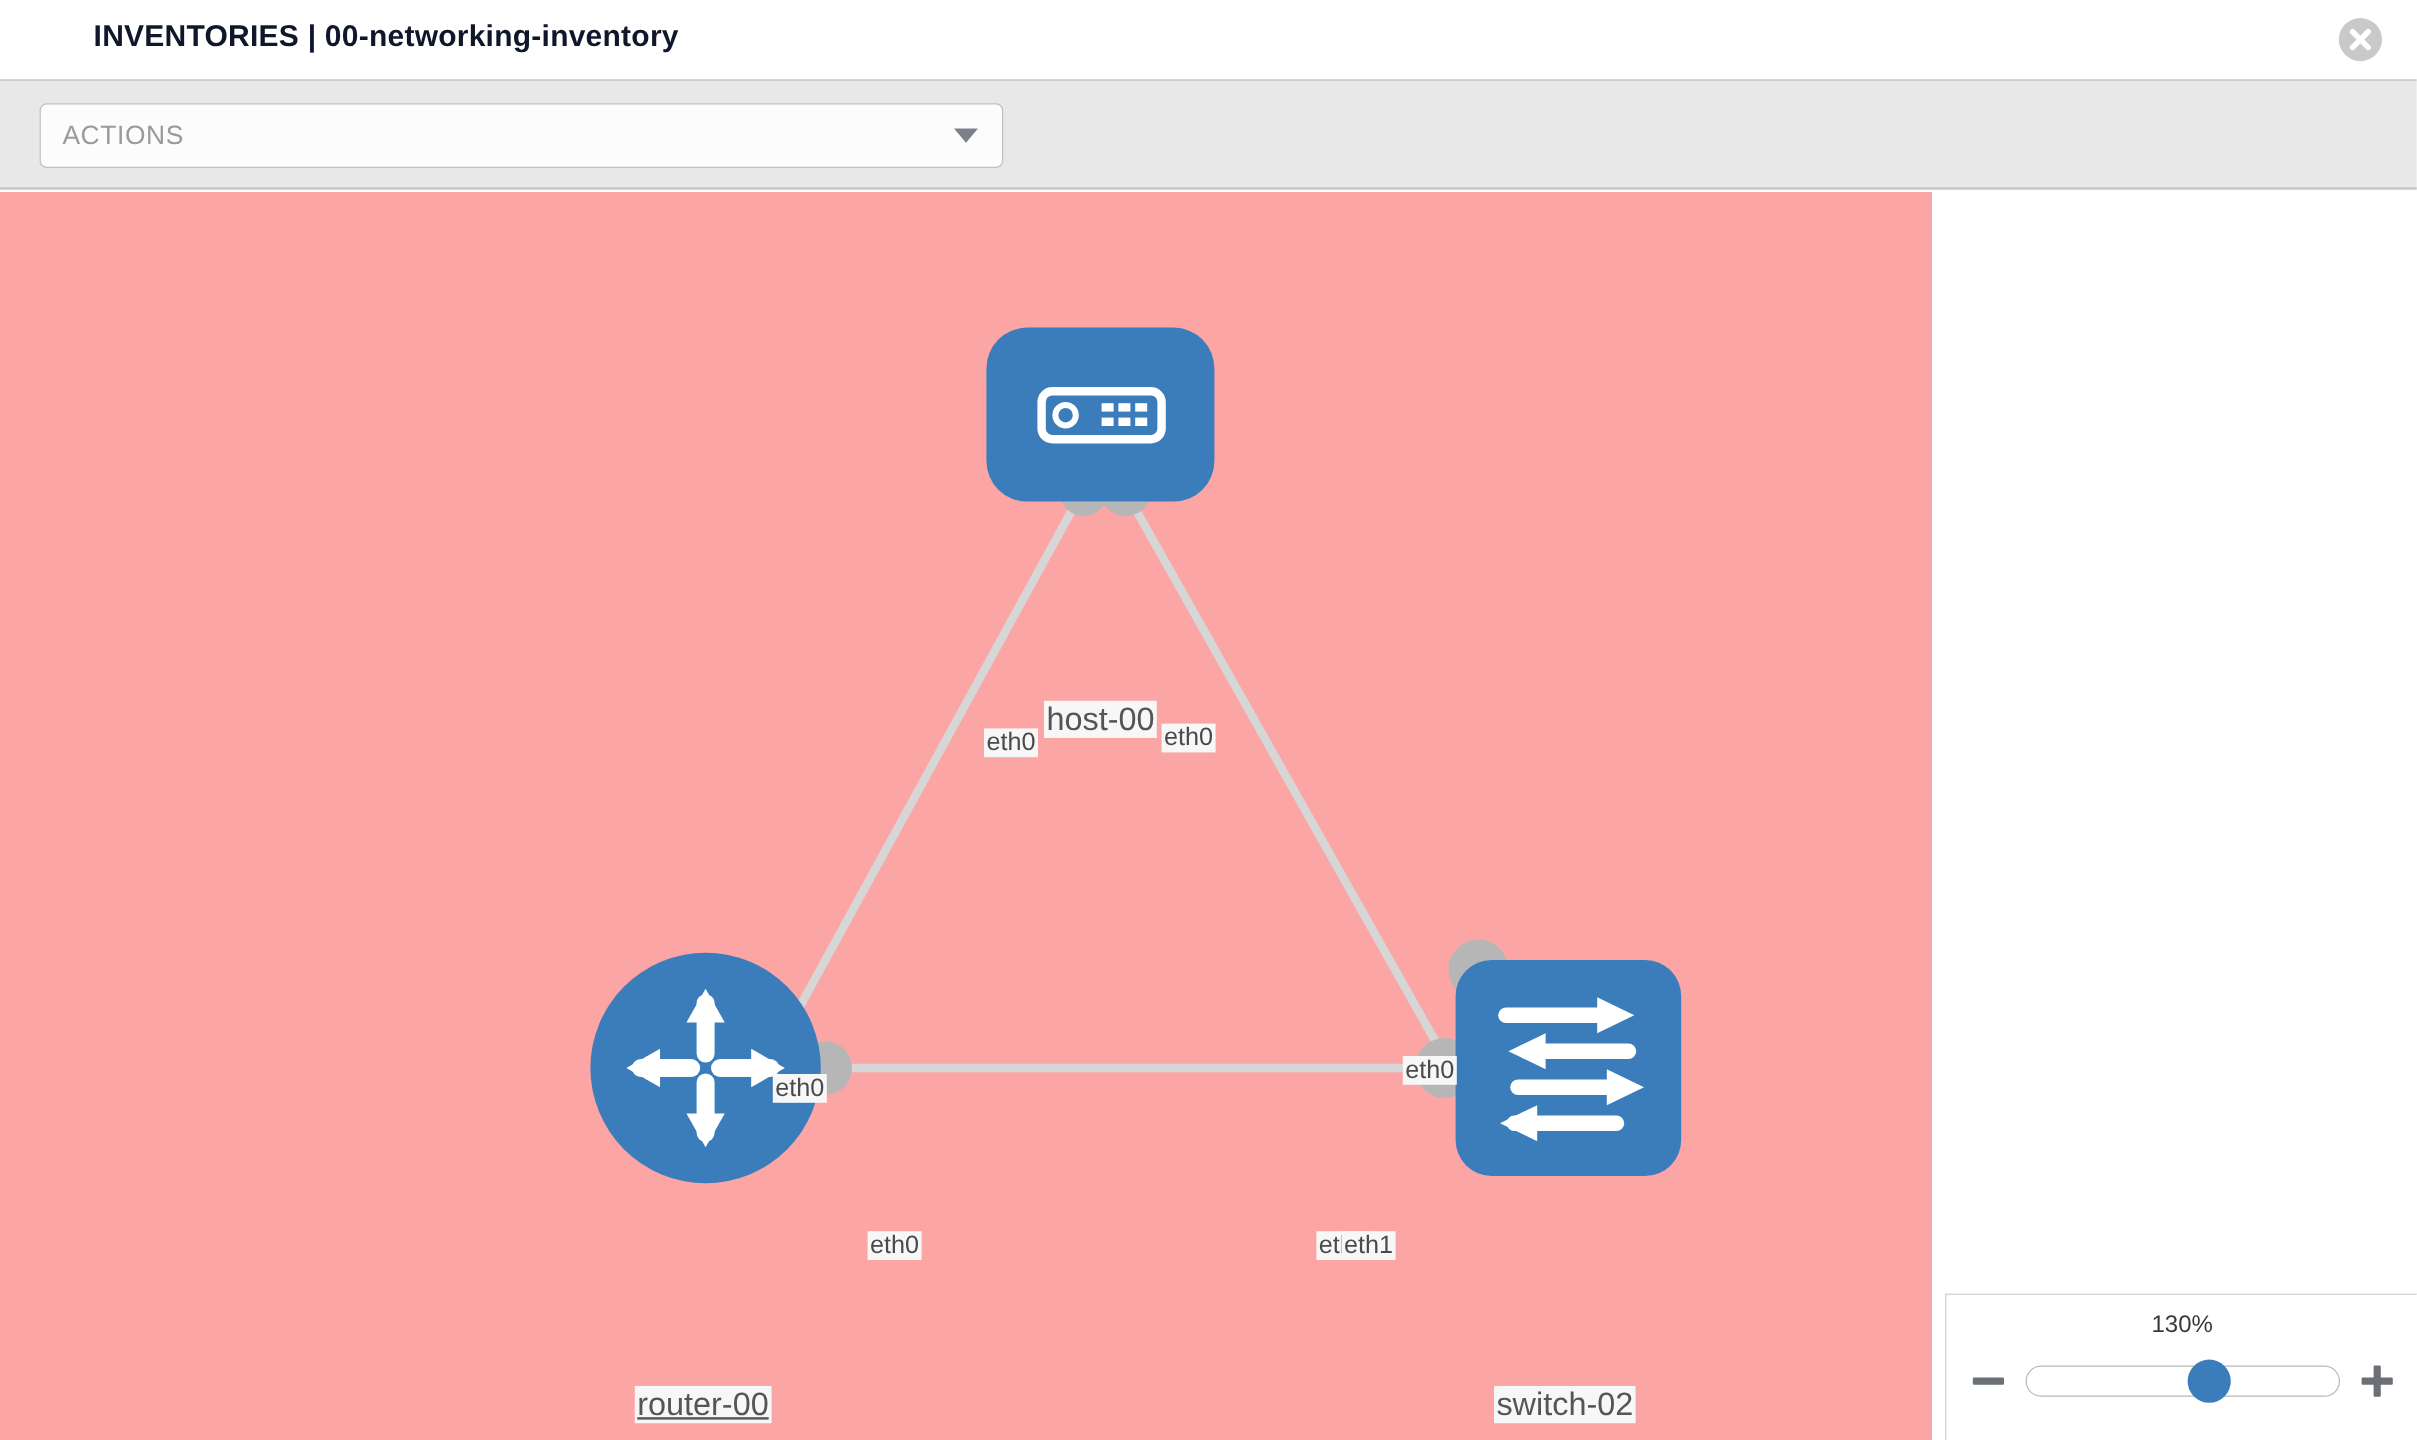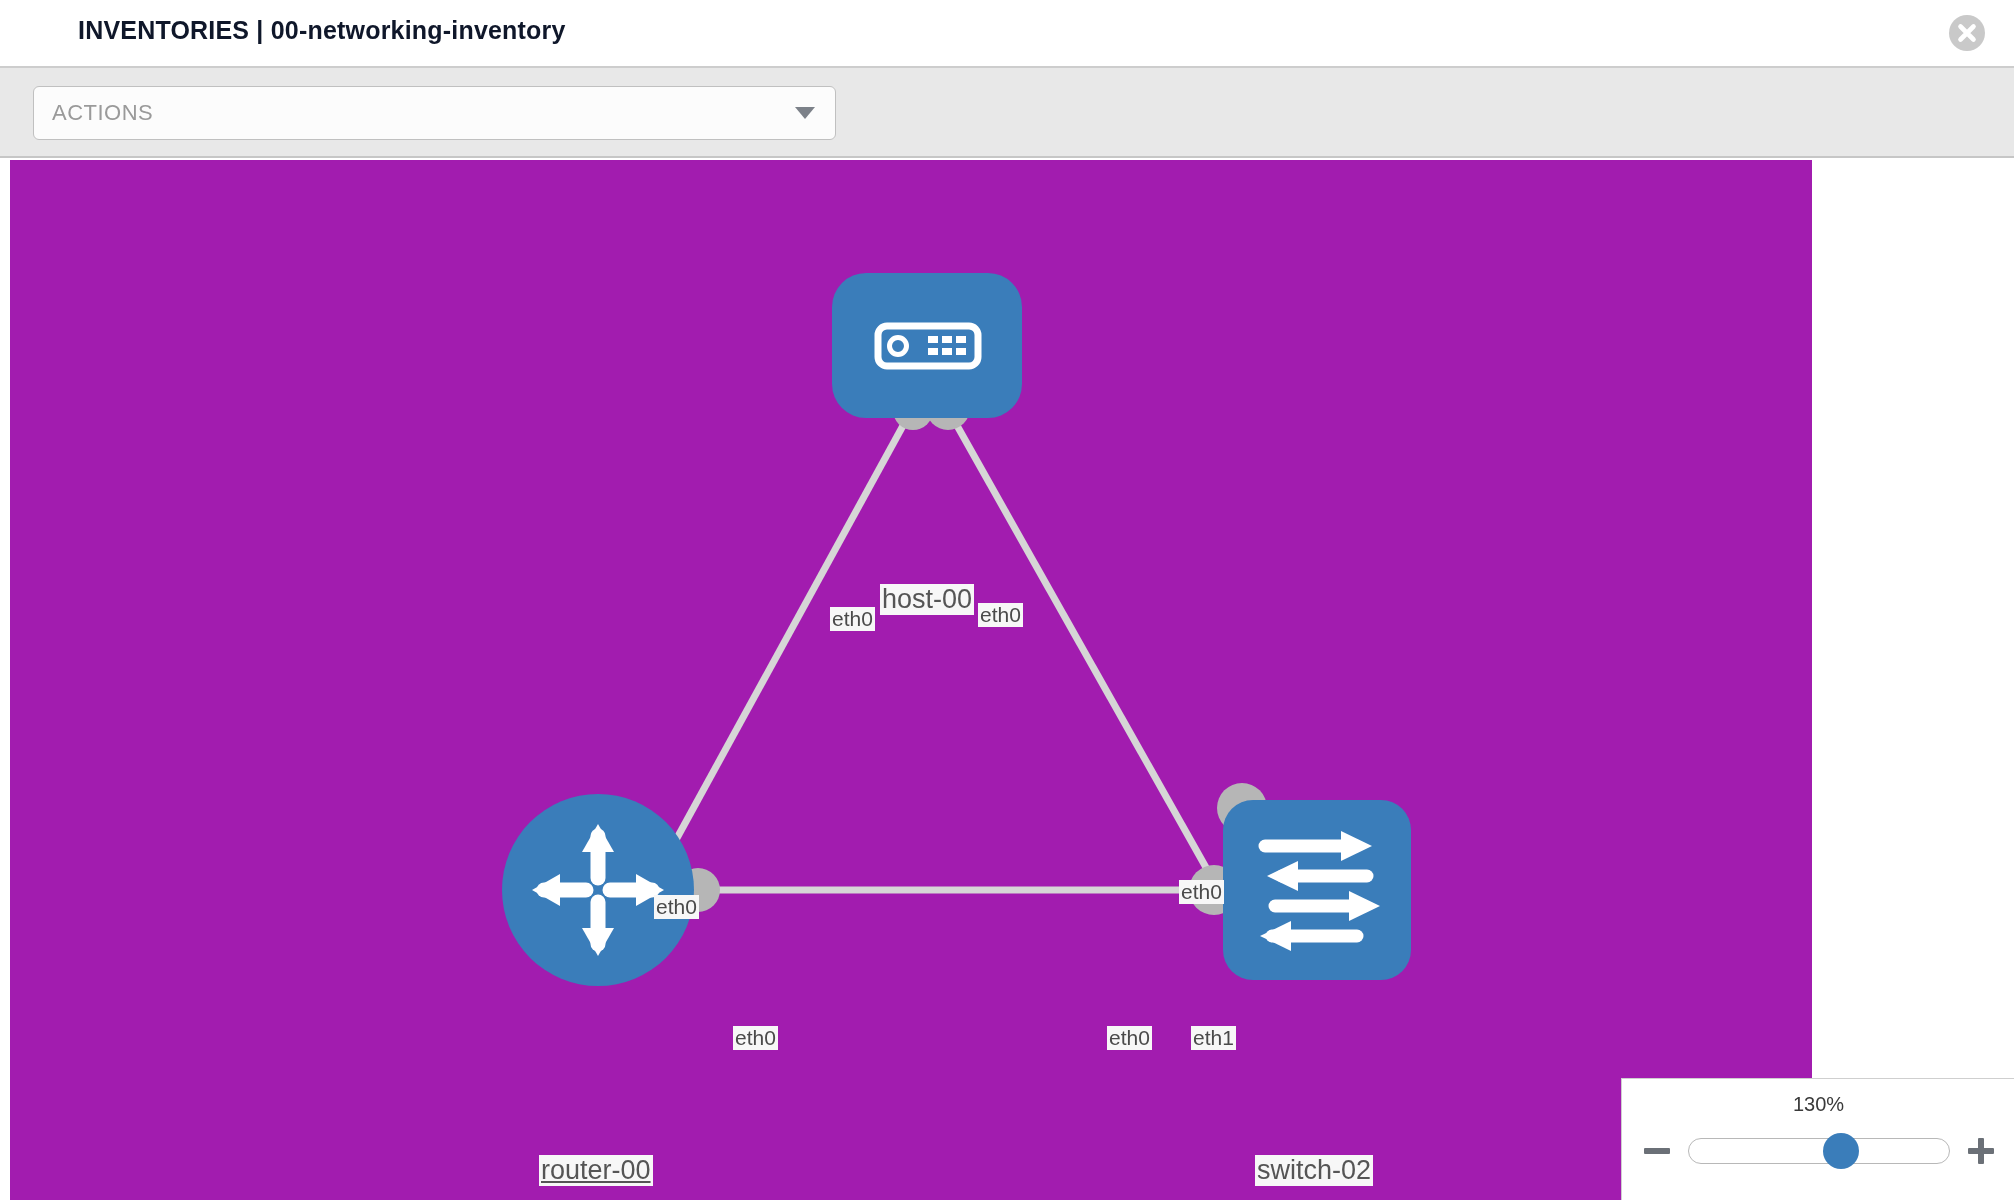--- a/index.html
+++ b/index.html
@@ -85,24 +85,23 @@
     width: 46px; height: 46px;
     cursor: pointer;
   }
   #wrench-icon-wrap { left: 1042px; }
   #key-icon-wrap    { left: 1112px; }
 
   
   .canvas {
     position: absolute;
     left: 0; top: 160px;
-    width: 1802px; height: 1040px;
-    background: #a21caf;
+    width: 1610px; height: 1040px;
+    background: #fca5a5;
     overflow: hidden;
-    margin-left: 10px;
   }
   #topology-svg {
     position: absolute;
     left: 0; top: 0;
     width: 2014px; height: 1040px;
   }
 
   .node-label {
     position: absolute;
     font-size: 27px;
@@ -300,21 +299,21 @@
     <div class="node-label" style="left:870px; top:424px;">host-00</div>
     <div class="node-label" style="left:529px; top:995px;text-decoration:underline;">router-00</div>
     <div class="node-label" style="left:1245px; top:995px;">switch-02</div>
 
     <div class="iface-label" style="left:820px; top:447px;">eth0</div>
     <div class="iface-label" style="left:968px; top:443px;">eth0</div>
     <div class="iface-label" style="left:644px; top:735px;">eth0</div>
     <div class="iface-label" style="left:1169px; top:720px;">eth0</div>
     <div class="iface-label" style="left:723px; top:866px;">eth0</div>
     <div class="iface-label" style="left:1097px; top:866px;">eth0</div>
-    <div class="iface-label" style="left:1181px; top:866px;">eth1</div>
+    <div class="iface-label" style="left:1118px; top:866px;">eth1</div>
 
   </div>
 
   <div class="zoom-panel">
     <div class="zoom-value">130%</div>
     <div class="zoom-row">
       <div class="zoom-minus"></div>
       <div class="zoom-track">
         <div class="zoom-thumb" style="left: 134.4px;"></div>
       </div>

